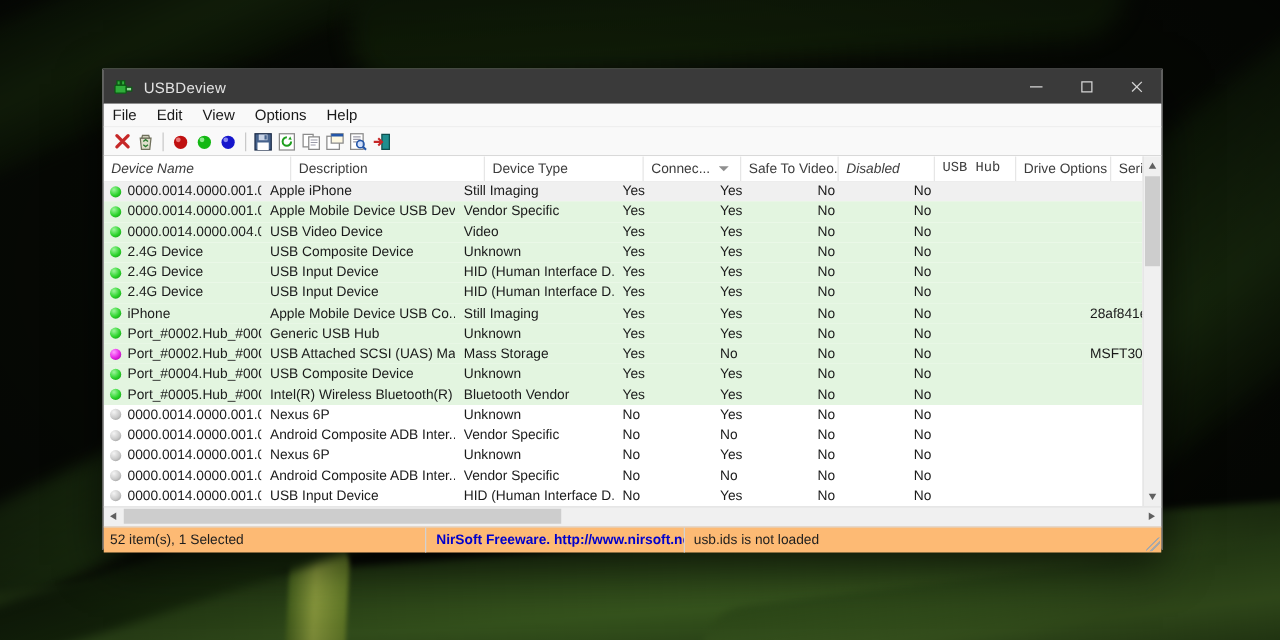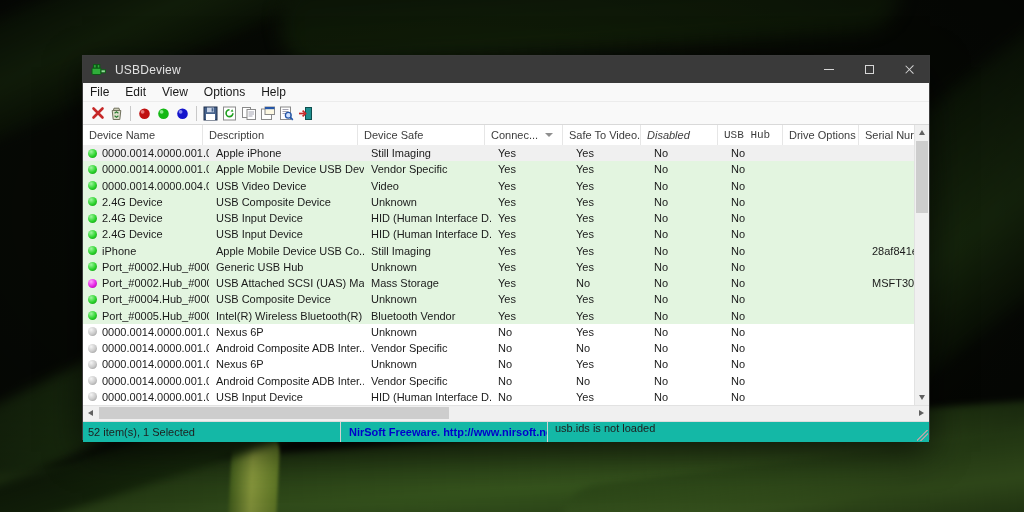--- a/index.html
+++ b/index.html
@@ -89,22 +89,22 @@
   .hscroll{flex:0 0 15px;position:relative;background:#f0f0f0;border-top:1px solid #e2e2e2;}
   .hs-btn{position:absolute;top:0;width:15px;height:14px;display:flex;
     align-items:center;justify-content:center;}
   .hs-left{left:0;} .hs-right{right:0;}
   .tri-left{width:0;height:0;border-top:3.5px solid transparent;border-bottom:3.5px solid transparent;
     border-right:5px solid #606060;}
   .tri-right{width:0;height:0;border-top:3.5px solid transparent;border-bottom:3.5px solid transparent;
     border-left:5px solid #606060;}
   .hs-thumb{position:absolute;left:16px;top:1px;width:350px;height:12px;background:#cdcdcd;}
   
-  .statusbar{flex:0 0 20px;background:#14b8a6;border-top:1px solid #dcdcdc;display:flex;
-    align-items:flex-start;font-size:11px;color:#1e1e1e;position:relative;}
+  .statusbar{flex:0 0 20px;background:#fdba74;border-top:1px solid #dcdcdc;display:flex;
+    align-items:center;font-size:11px;color:#1e1e1e;position:relative;}
   .sb-p1{width:258px;padding-left:5px;border-right:1px solid #d2d2d2;height:100%;
     display:flex;align-items:center;box-sizing:border-box;}
   .sb-p2{width:207px;padding-left:8px;border-right:1px solid #d2d2d2;height:100%;
     display:flex;align-items:center;box-sizing:border-box;color:var(--link,#0000cc);
     font-weight:bold;white-space:nowrap;overflow:hidden;}
   .sb-p3{flex:1;padding-left:7px;}
   .resize-grip{position:absolute;right:1px;bottom:1px;width:11px;height:11px;
     background:
       linear-gradient(135deg,transparent 0 6.5px,#a8a8a8 6.5px 8px,transparent 8px 9.5px,#a8a8a8 9.5px 11px,transparent 11px);}
 </style>
@@ -230,23 +230,23 @@
       <svg width="15" height="15" viewBox="0 0 15 15">
         <rect x="7.5" y="1.5" width="6" height="12" fill="#1f8f8f" stroke="#0e4f4f"></rect>
         <path d="M1 7.5 h5.6" stroke="#c62828" stroke-width="1.7"></path>
         <path d="M4.6 4.6 l3 2.9 l-3 2.9" stroke="#c62828" stroke-width="1.7" fill="none"></path>
       </svg>
     </span>
   </div>
 
   <div class="listview">
     <div class="lv-header" id="lv-header">
-        <div class="h-cell" style="width: 120px;">Device Name</div>
+        <div class="h-cell" style="width: 150px; font-style: italic;">Device Name</div>
         <div class="h-cell" style="width: 155px;">Description</div>
-        <div class="h-cell" style="width: 127px;">Device Safe</div>
+        <div class="h-cell" style="width: 127px;">Device Type</div>
         <div class="h-cell" style="width: 78px;">Connec...<span class="sort-chev"></span></div>
         <div class="h-cell" style="width: 78px;">Safe To Video...</div>
         <div class="h-cell" style="width: 77px; font-style: italic;">Disabled</div>
         <div class="h-cell" style="width: 65px; font-family: Liberation Mono, monospace;">USB Hub</div>
         <div class="h-cell" style="width: 76px;">Drive Options</div>
         <div class="h-cell" style="width: 120px;">Serial Nur</div>
       </div>
     <div class="lv-rows" id="lv-rows">
         <div class="lv-row selected">
           <div class="cell name" style="width: 126px;">

